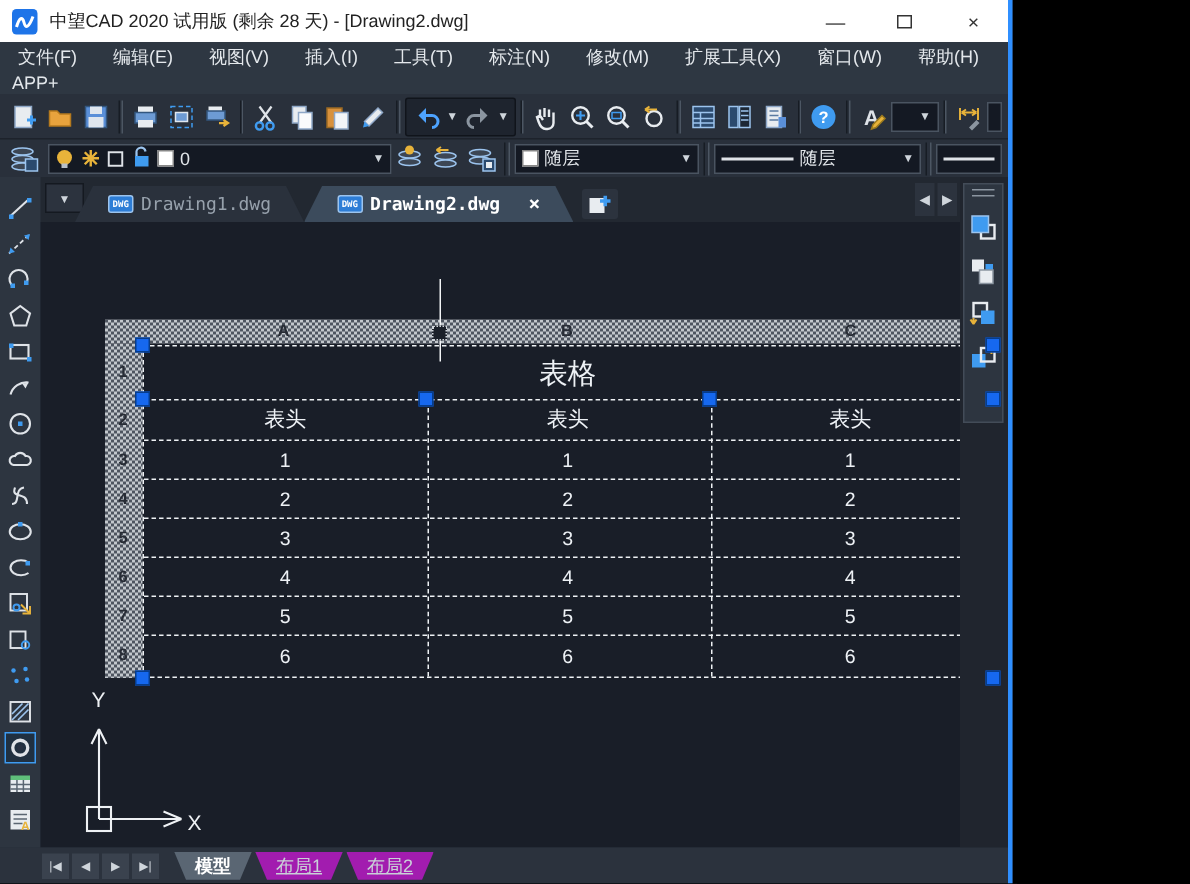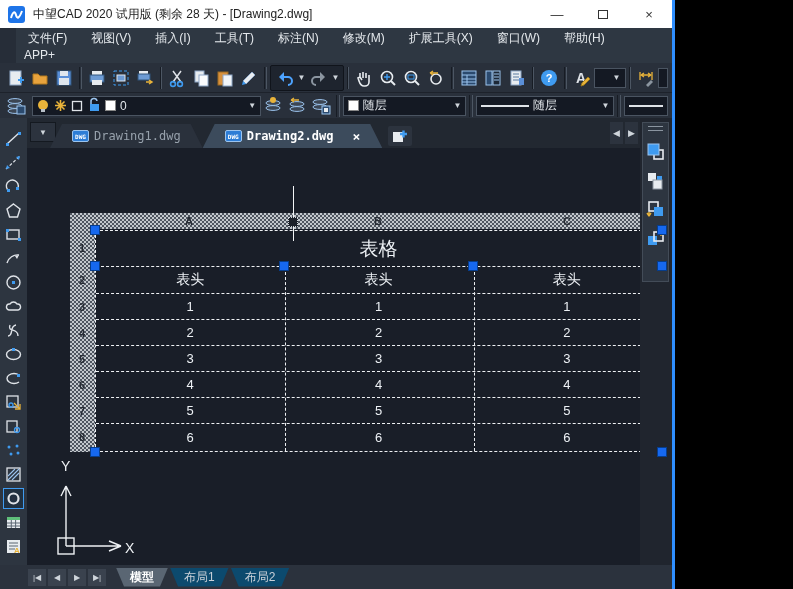--- a/index.html
+++ b/index.html
@@ -12,21 +12,21 @@
   .titlebar { position:absolute; left:0; top:0; width:100%; height:28px; background:#ffffff;
               display:flex; align-items:center; color:#1a1a1a; font-size:12px; }
   .logo { width:17px; height:17px; margin:0 8px 0 8px; border-radius:3px; background:#1e74e8;
           display:flex; align-items:center; justify-content:center; }
   .title-text { flex:1; color:#222; }
   .winctl { display:flex; height:100%; }
   .winctl > div { width:46px; height:100%; display:flex; align-items:center; justify-content:center; color:#333; font-size:13px; }
   .maxbox { width:10px; height:9px; border:1.5px solid #333; }
 
   
-  .menubar { position:absolute; left:16px; top:28px; width:100%; height:35px; background:#2e3742; color:#e4e8ec; }
+  .menubar { position:absolute; left:0; top:28px; width:100%; height:35px; background:#2e3742; color:#e4e8ec; }
   .menurow1 { display:flex; height:20px; align-items:center; font-size:12px; }
   .menurow1 > div { padding:0 12px; }
   .menurow2 { height:15px; font-size:12px; padding-left:8px; }
 
   
   .toolbar1 { position:absolute; left:0; top:63px; width:100%; height:29px; background:#29303b;
               display:flex; align-items:center; padding-left:4px; }
   .toolbar2 { position:absolute; left:0; top:92px; width:100%; height:26px; background:#29303b;
               display:flex; align-items:center; padding-left:4px; border-top:1px solid #1d222b; }
   .sep { width:4px; height:22px; margin:0 3px; border-left:1px solid #171c24; border-right:1px solid #4c5663; }
@@ -96,21 +96,21 @@
   .ucs .xlab { position:absolute; left:92px; top:82px; }
 
   
   .bottombar { position:absolute; left:0; bottom:0; width:100%; height:24px; background:#2b323d;
                display:flex; align-items:center; padding-left:28px; }
   .navbtn { width:18px; height:17px; background:#3a424e; margin-right:2px; color:#cfd5db; font-size:8px;
             display:flex; align-items:center; justify-content:center; }
   .laytab { height:19px; padding:0 14px; margin-left:2px; font-size:12px; display:flex; align-items:center;
             clip-path:polygon(0 0, 100% 0, calc(100% - 8px) 100%, 8px 100%); }
   .laytab.active { background:#5a6673; color:#ffffff; font-weight:bold; }
-  .laytab.idle { background:#0c4a6e; color:#c9d0d8; }
+  .laytab.idle { background:#a21caf; color:#c9d0d8;text-decoration:underline; }
 
   svg { overflow:visible; }
 </style>
 </head>
 <body>
 
 <div class="app">
 
   <div class="titlebar">
     <div class="logo">
@@ -124,20 +124,21 @@
       <div>
           <span class="maxbox"></span>
         </div>
       <div>×</div>
     </div>
   </div>
 
   <div class="menubar">
     <div class="menurow1">
       <div>文件(F)</div>
+      <div>编辑(E)</div>
       <div>视图(V)</div>
       <div>插入(I)</div>
       <div>工具(T)</div>
       <div>标注(N)</div>
       <div>修改(M)</div>
       <div>扩展工具(X)</div>
       <div>窗口(W)</div>
       <div>帮助(H)</div>
     </div>
     <div class="menurow2">APP+</div>

